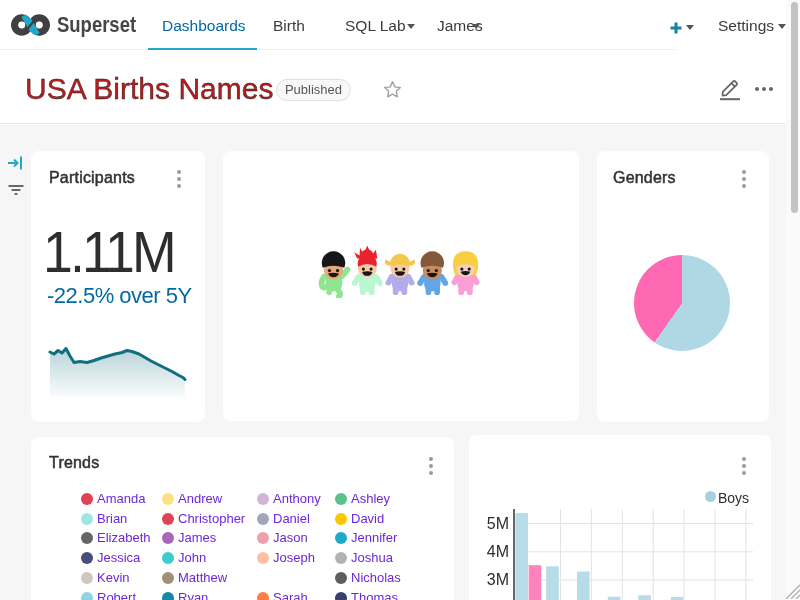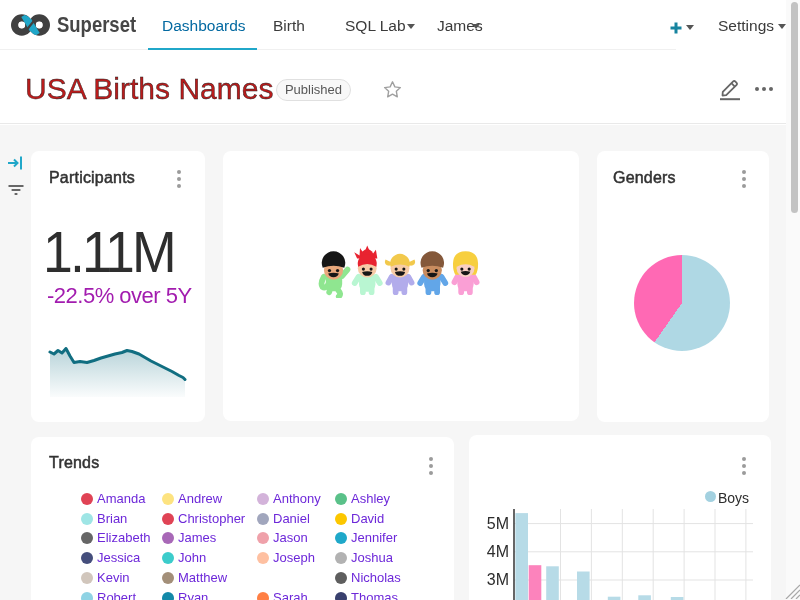--- a/index.html
+++ b/index.html
@@ -105,21 +105,21 @@
   </svg>
 
   <div class="card" style="left:31px;top:26px;width:174px;height:271px;">
     <div class="cardtitle" style="left:18px;top:18px;">Participants</div>
     <div class="kebab" style="left:146px;top:19px;">
           <i></i>
           <i></i>
           <i></i>
         </div>
     <div class="abs" style="left:12px;top:68px;font-size:57px;color:#2e2e2e;letter-spacing:-3px;transform:scaleX(0.94);transform-origin:0 0;">1.11M</div>
-    <div class="abs" style="left:16px;top:132px;font-size:22px;letter-spacing:-0.5px;color:#a21caf;">-22.5% over 5Y</div>
+    <div class="abs" style="left:16px;top:132px;font-size:22px;letter-spacing:-0.5px;color:#0369a1;">-22.5% over 5Y</div>
     <svg class="abs" style="left:16px;top:196px;" width="142" height="50" viewBox="0 0 142 50">
       <defs>
         <linearGradient id="sparkfill" x1="0" y1="0" x2="0" y2="1">
           <stop offset="0" stop-color="#116e81" stop-opacity="0.30"></stop>
           <stop offset="1" stop-color="#116e81" stop-opacity="0.02"></stop>
         </linearGradient>
       </defs>
       <path d="M3 5 L7 7 L11 3.5 L15 6 L19 1.5 L23 9 L27 15.5 L33 14.5 L40 15.5 L47 13.5 L54 11 L61 9 L68 7 L75 5.5 L80 3.5 L85 4.5 L92 7 L98 10.5 L104 14 L111 17.5 L118 21 L125 24.5 L132 28.5 L136 30.5 L138 32.5 L138 50 L3 50 Z" fill="url(#sparkfill)" stroke="none"></path>
       <path d="M3 5 L7 7 L11 3.5 L15 6 L19 1.5 L23 9 L27 15.5 L33 14.5 L40 15.5 L47 13.5 L54 11 L61 9 L68 7 L75 5.5 L80 3.5 L85 4.5 L92 7 L98 10.5 L104 14 L111 17.5 L118 21 L125 24.5 L132 28.5 L136 30.5 L138 32.5" fill="none" stroke="#116e81" stroke-width="3" stroke-linejoin="round" stroke-linecap="round"></path>
     </svg>

